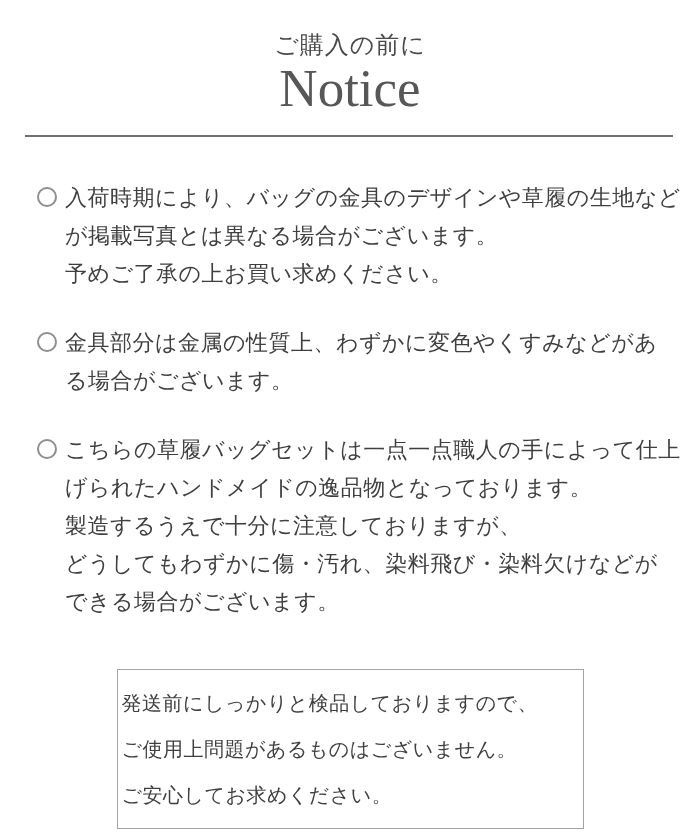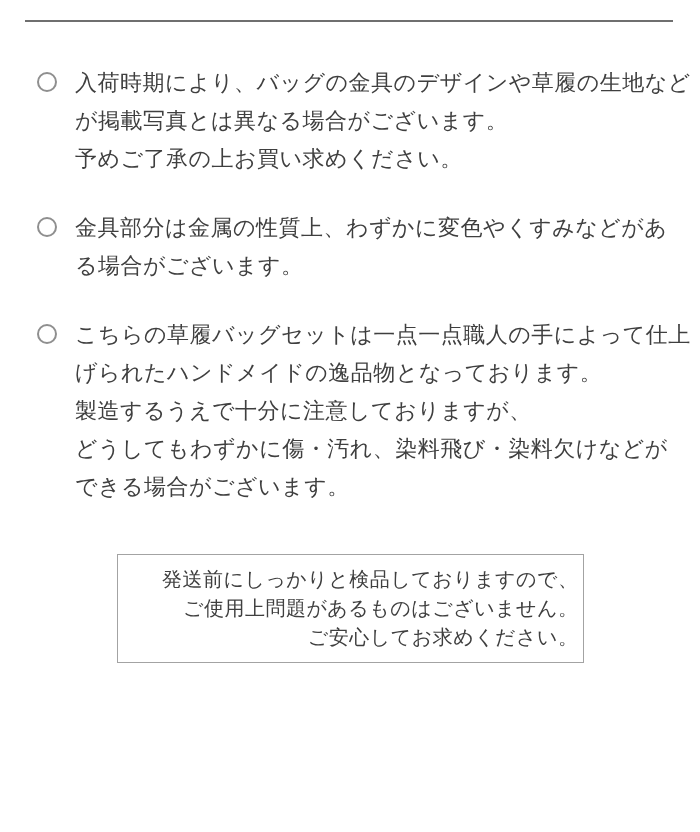--- a/index.html
+++ b/index.html
@@ -53,49 +53,53 @@
     flex: none;
     box-sizing: border-box;
     width: 20px;
     height: 20px;
     margin-top: 8px;
     border: 2px solid var(--bullet-color, #8f8f8f);
     border-radius: 50%;
     background: transparent;
   }
   .notice-text {
-    margin-left: 18px;
+    margin-left: 8px;
     font-size: 22px;
     letter-spacing: 0.5px;
     line-height: 38px;
     white-space: pre-line;
     color: var(--text-color, #3f3f3f);
   }
   .assurance-box {
     box-sizing: border-box;
     width: 467px;
     margin: 48px auto 0;
     border: 1px solid var(--box-border-color, #a3a3a3);
     padding: 10px 4px;
     background: #ffffff;
   }
   .assurance-text {
-    text-align: right;
+    text-align: left;
     font-size: 20px;
     letter-spacing: 0.5px;
-    line-height: 29px;
+    line-height: 46px;
     white-space: pre-line;
     color: var(--text-color, #3f3f3f);
   }
 </style>
 </head>
 <body>
 
 <div class="page">
 
+  <div class="header">
+    <div class="subtitle">ご購入の前に</div>
+    <div class="title">Notice</div>
+  </div>
 
   <hr class="divider">
 
   <div class="notice-list">
 
     <div class="notice-item">
       <span class="bullet"></span>
       <div class="notice-text">入荷時期により、バッグの金具のデザインや草履の生地など
 が掲載写真とは異なる場合がございます。
 予めご了承の上お買い求めください。</div>

